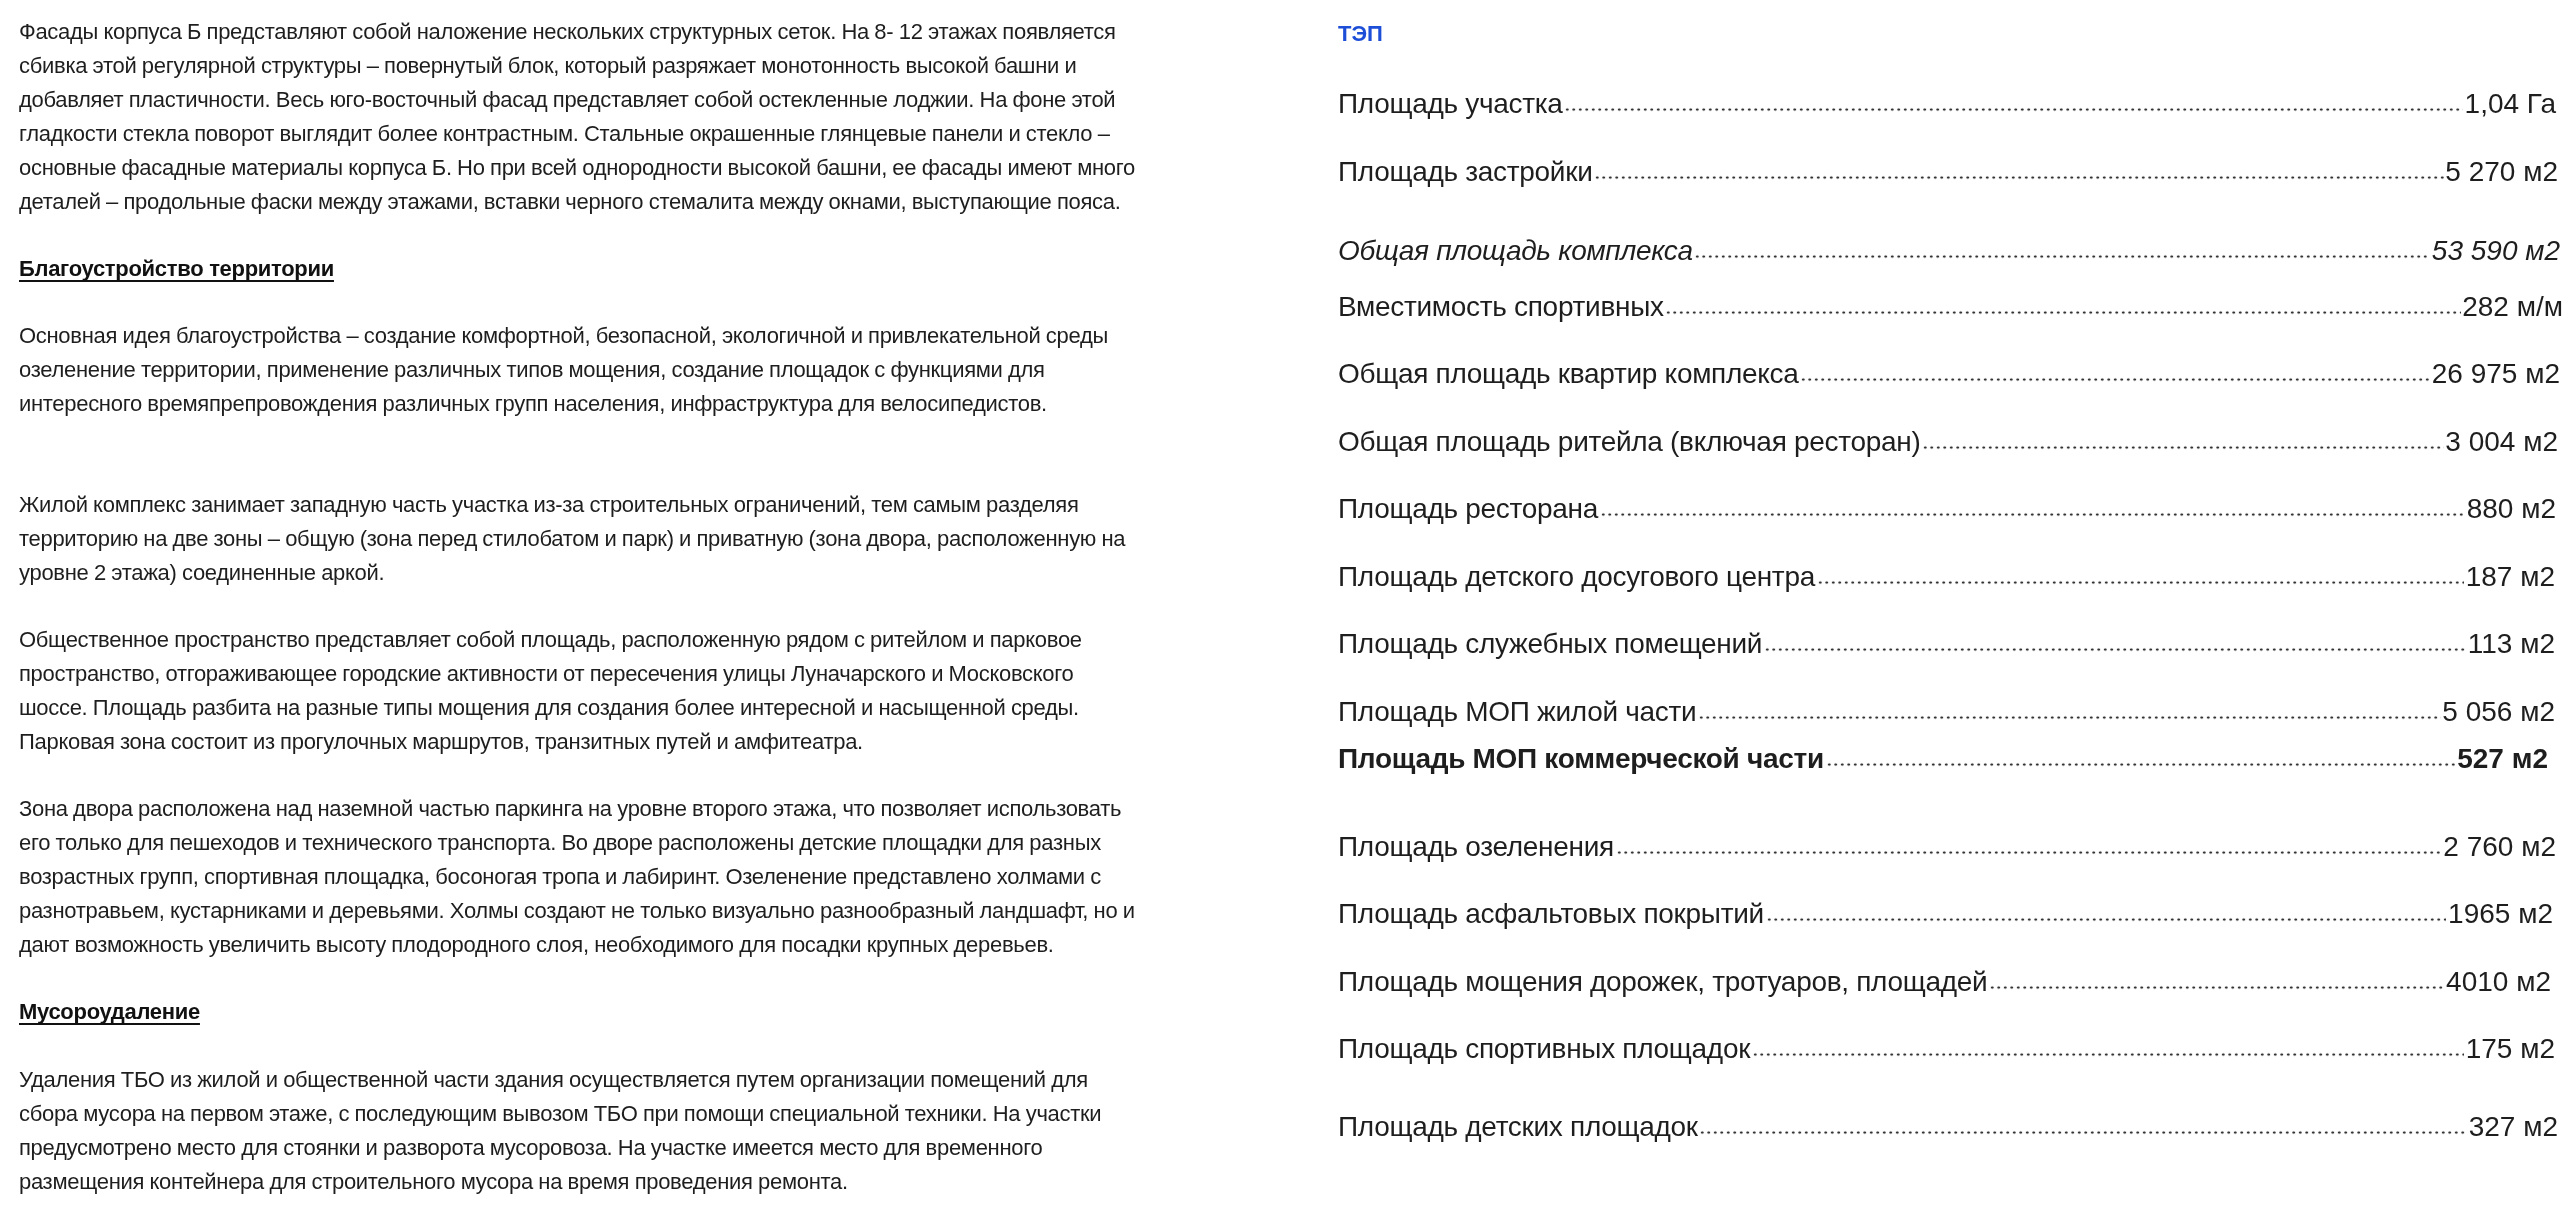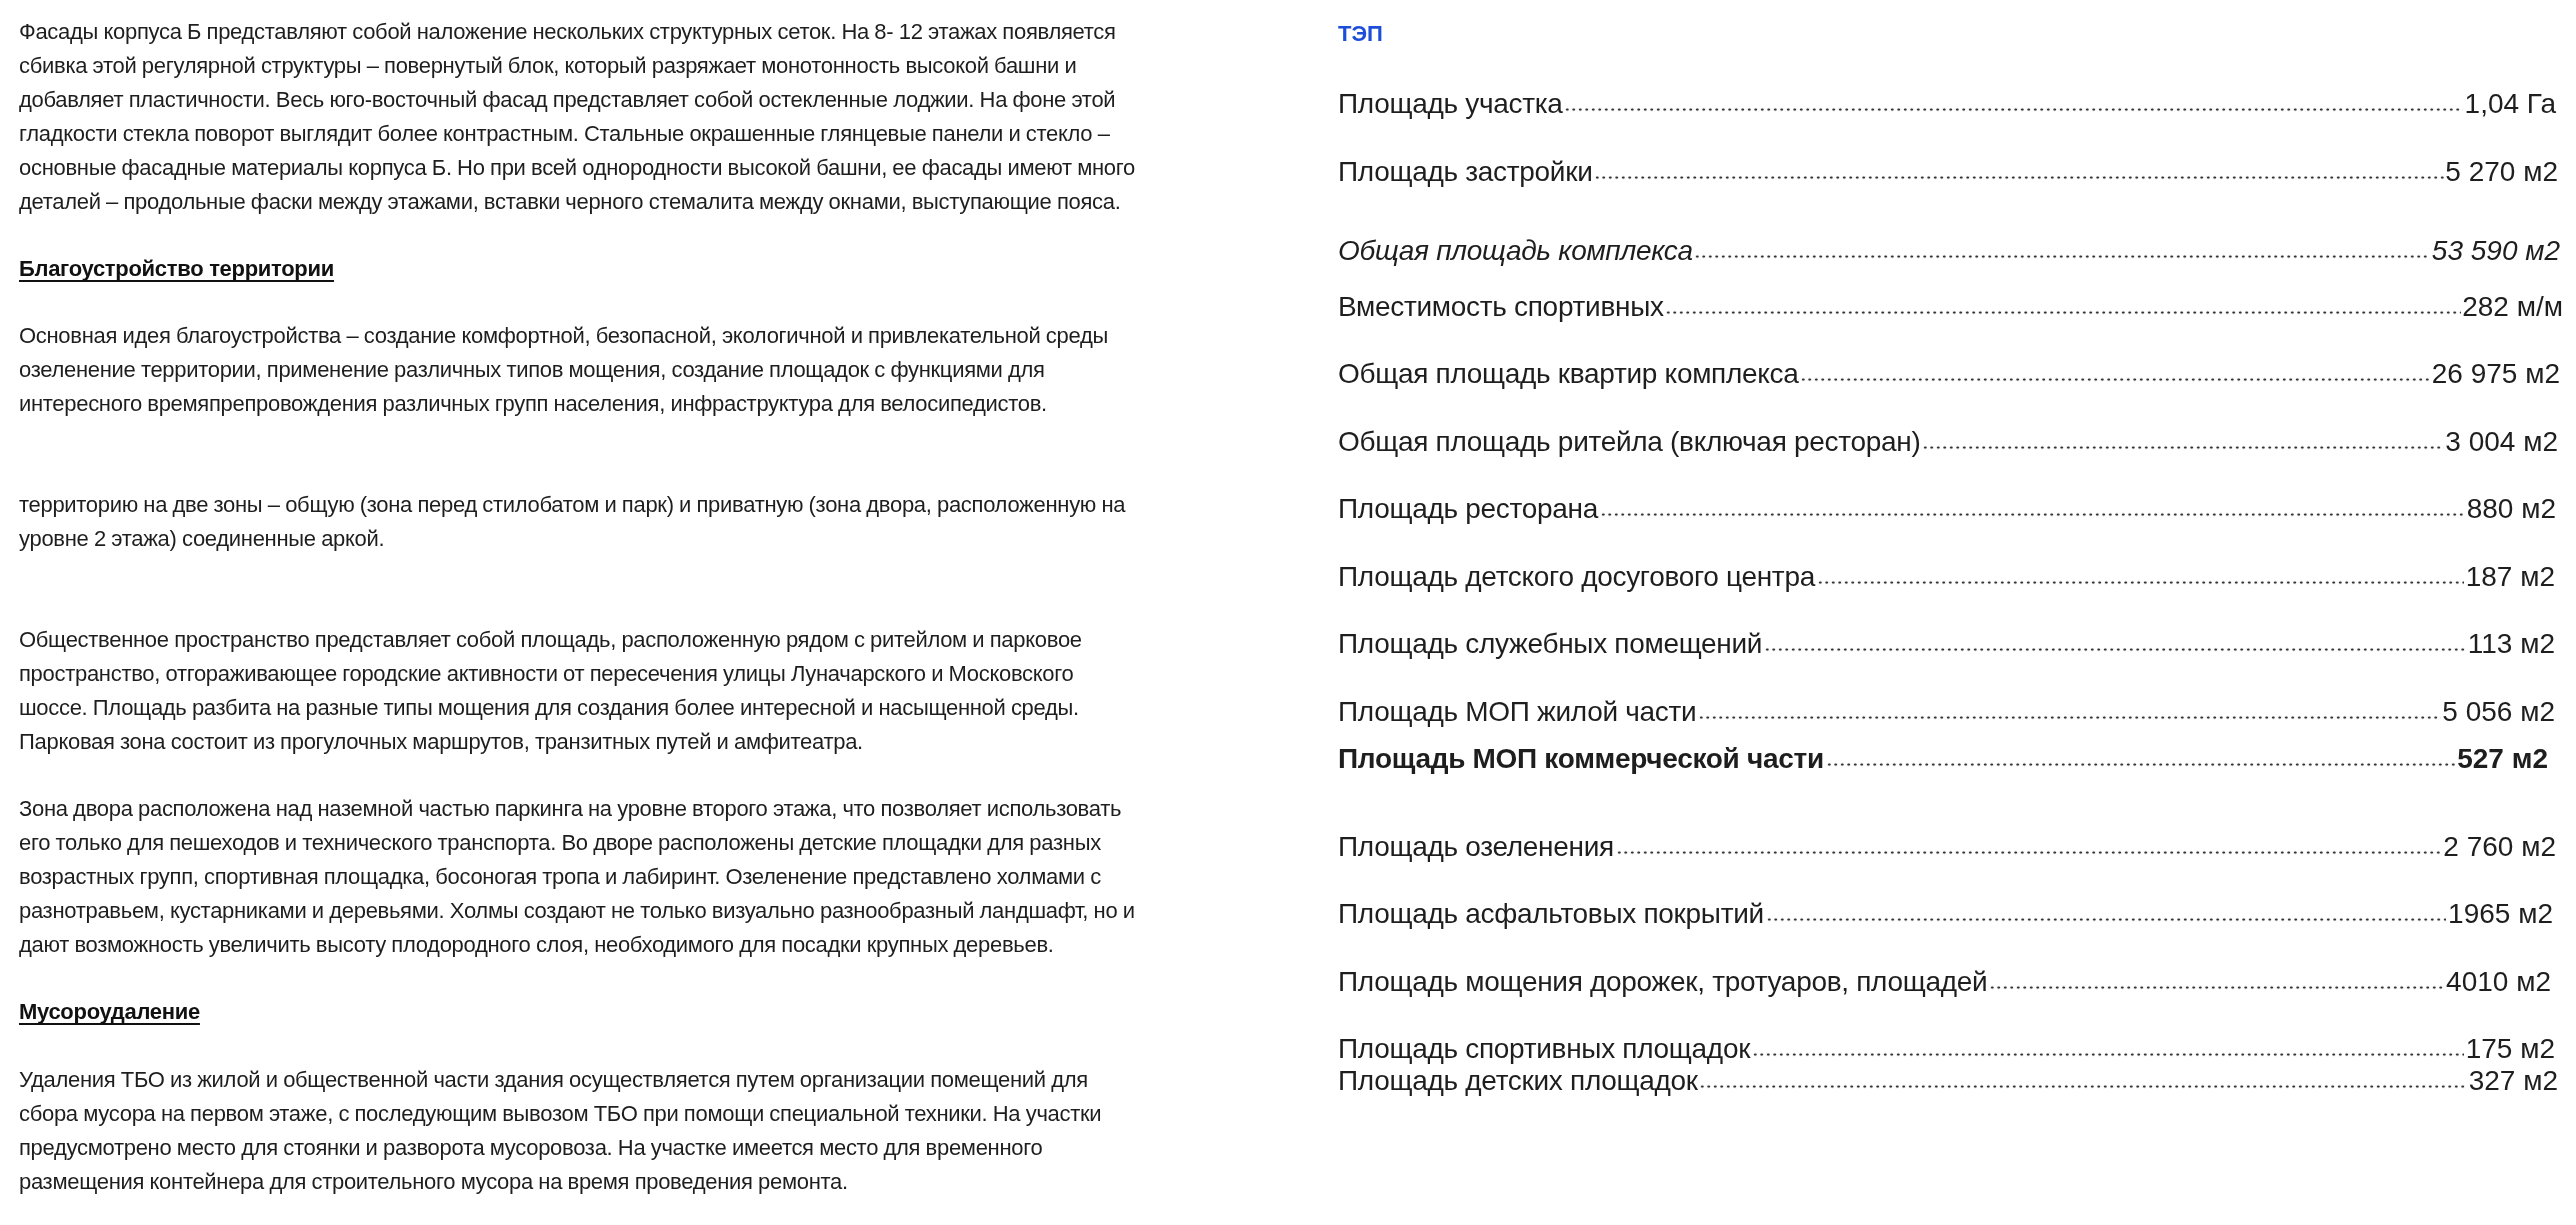--- a/index.html
+++ b/index.html
@@ -108,20 +108,21 @@
 
   <div class="block heading" style="top:237px;">Благоустройство территории</div>
 
   <div class="block" style="top:304px;">
     <span class="para-line">Основная идея благоустройства – создание комфортной, безопасной, экологичной и привлекательной среды</span>
     <span class="para-line">озеленение территории, применение различных типов мощения, создание площадок с функциями для</span>
     <span class="para-line">интересного времяпрепровождения различных групп населения, инфраструктура для велосипедистов.</span>
   </div>
 
   <div class="block" style="top:473px;">
+    <span class="para-line">Жилой комплекс занимает западную часть участка из-за строительных ограничений, тем самым разделяя</span>
     <span class="para-line">территорию на две зоны – общую (зона перед стилобатом и парк) и приватную (зона двора, расположенную на</span>
     <span class="para-line">уровне 2 этажа) соединенные аркой.</span>
   </div>
 
   <div class="block" style="top:608px;">
     <span class="para-line">Общественное пространство представляет собой площадь, расположенную рядом с ритейлом и парковое</span>
     <span class="para-line">пространство, отгораживающее городские активности от пересечения улицы Луначарского и Московского</span>
     <span class="para-line">шоссе. Площадь разбита на разные типы мощения для создания более интересной и насыщенной среды.</span>
     <span class="para-line">Парковая зона состоит из прогулочных маршрутов, транзитных путей и амфитеатра.</span>
   </div>
@@ -215,20 +216,20 @@
       <div class="tep-row" style="top: 965px; width: 1213px;">
         <span class="tep-label">Площадь мощения дорожек, тротуаров, площадей</span>
         <span class="tep-leader"></span>
         <span class="tep-value">4010 м2</span>
       </div>
       <div class="tep-row" style="top: 1032px; width: 1217px;">
         <span class="tep-label">Площадь спортивных площадок</span>
         <span class="tep-leader"></span>
         <span class="tep-value">175 м2</span>
       </div>
-      <div class="tep-row" style="top: 1064px; width: 1220px;">
+      <div class="tep-row" style="top: 1110px; width: 1220px;">
         <span class="tep-label">Площадь детских площадок</span>
         <span class="tep-leader"></span>
         <span class="tep-value">327 м2</span>
       </div>
     </div>
 </div>
 
 
 </body></html>

